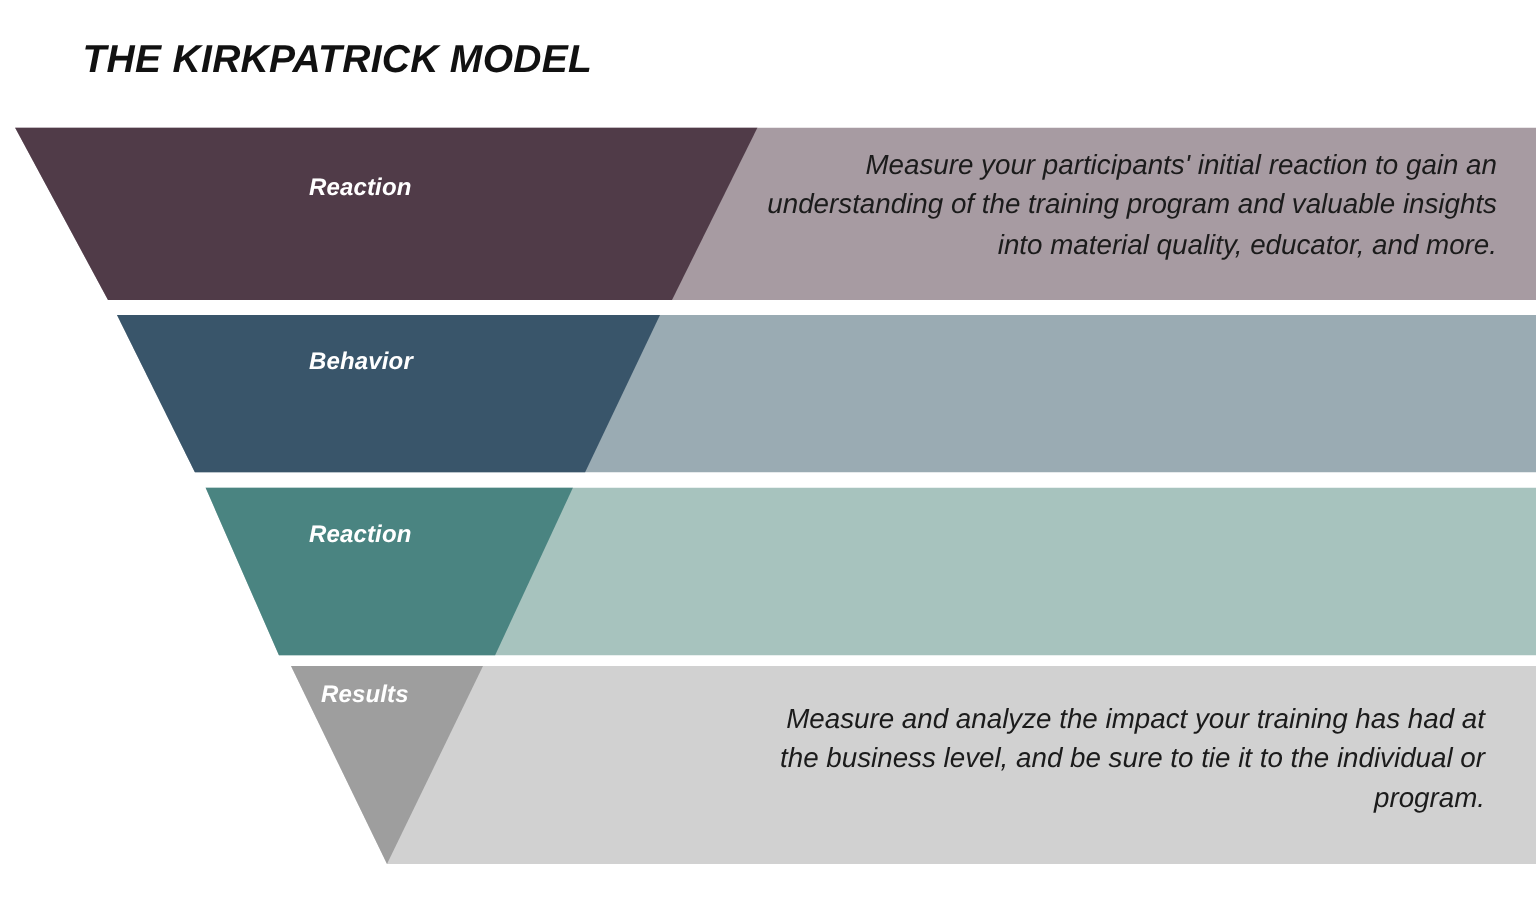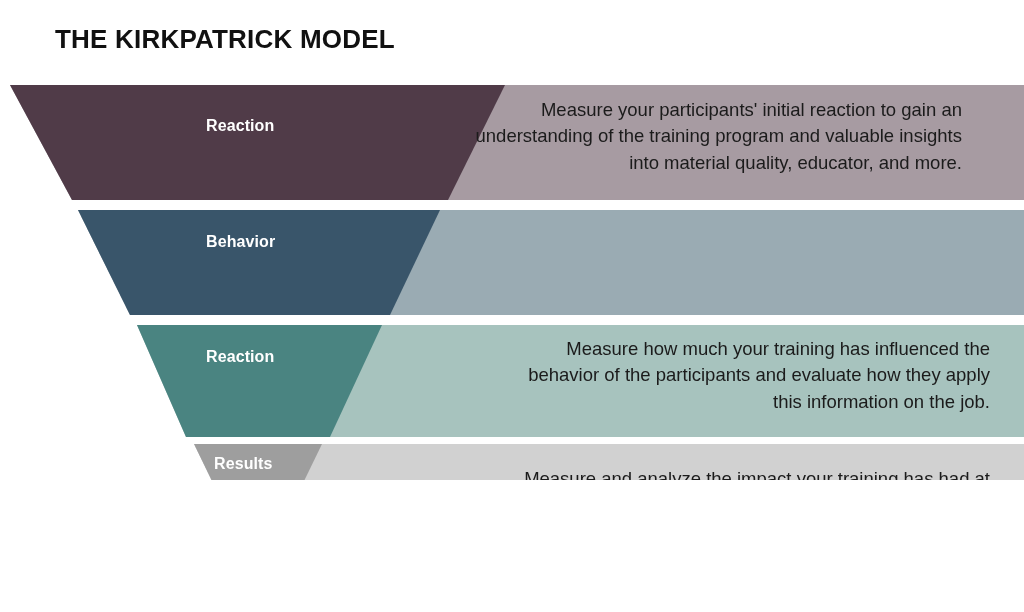--- a/index.html
+++ b/index.html
@@ -8,23 +8,24 @@
     padding: 0;
     background: #ffffff;
   }
   body {
     font-family: "Liberation Sans", sans-serif;
     -webkit-font-smoothing: antialiased;
   }
   #stage {
     position: relative;
     width: 1024px;
-    height: 480px;
+    height: 612px;
     background: #ffffff;
     overflow: hidden;
+    font-style: italic;
   }
   #page-title {
     position: absolute;
     left: 55px;
     top: 24px;
     font-size: 26px;
     font-weight: bold;
     letter-spacing: 0.2px;
     color: #111111;
     white-space: nowrap;
@@ -67,21 +68,21 @@
   #row-1 { top: 85px;  height: 115px; }
   #row-2 { top: 210px; height: 105px; }
   #row-3 { top: 325px; height: 112px; }
   #row-4 { top: 444px; height: 132px; }
 
   #label-1 { left: 206px; top: 117px; }
   #label-2 { left: 206px; top: 233px; }
   #label-3 { left: 206px; top: 348px; }
   #label-4 { left: 214px; top: 455px; }
 
-  #desc-1 { left: 472px; top: 97px;  width: 490px; }
+  #desc-1 { left: 508px; top: 97px;  width: 490px; }
   #desc-2 { left: 500px; top: 222px; width: 490px; }
   #desc-3 { left: 500px; top: 336px; width: 490px; }
   #desc-4 { left: 500px; top: 466px; width: 490px; }
 </style>
 </head>
 <body>
 
 <div id="stage" style="background: rgb(255, 255, 255);">
 
   <div id="page-title" style="color: rgb(17, 17, 17);">THE KIRKPATRICK MODEL</div>
@@ -103,21 +104,20 @@
   </div>
   <div class="stage-label" id="label-2" style="color: rgb(255, 255, 255);">Behavior</div>
 
   <div class="row" id="row-3">
     <svg viewBox="0 0 1024 112" preserveAspectRatio="none">
       <polygon points="137,0 1024,0 1024,112 186,112" fill="#A7C3BE"></polygon>
       <polygon points="137,0 382,0 330,112 186,112" fill="#4A8481"></polygon>
     </svg>
   </div>
   <div class="stage-label" id="label-3" style="color: rgb(255, 255, 255);">Reaction</div>
-  <div class="desc" id="desc-3" style="color: rgb(27, 27, 27);">Measure how much your training has influenced the behavior of the participants and evaluate how they apply this information on the job.</div>
 
   <div class="row" id="row-4">
     <svg viewBox="0 0 1024 132" preserveAspectRatio="none">
       <polygon points="194,0 1024,0 1024,132 258,132" fill="#D1D1D1"></polygon>
       <polygon points="194,0 322,0 258,132" fill="#9E9E9E"></polygon>
     </svg>
   </div>
   <div class="stage-label" id="label-4" style="color: rgb(255, 255, 255);">Results</div>
   <div class="desc" id="desc-4" style="color: rgb(27, 27, 27);">Measure and analyze the impact your training has had at the business level, and be sure to tie it to the individual or program.</div>
 

